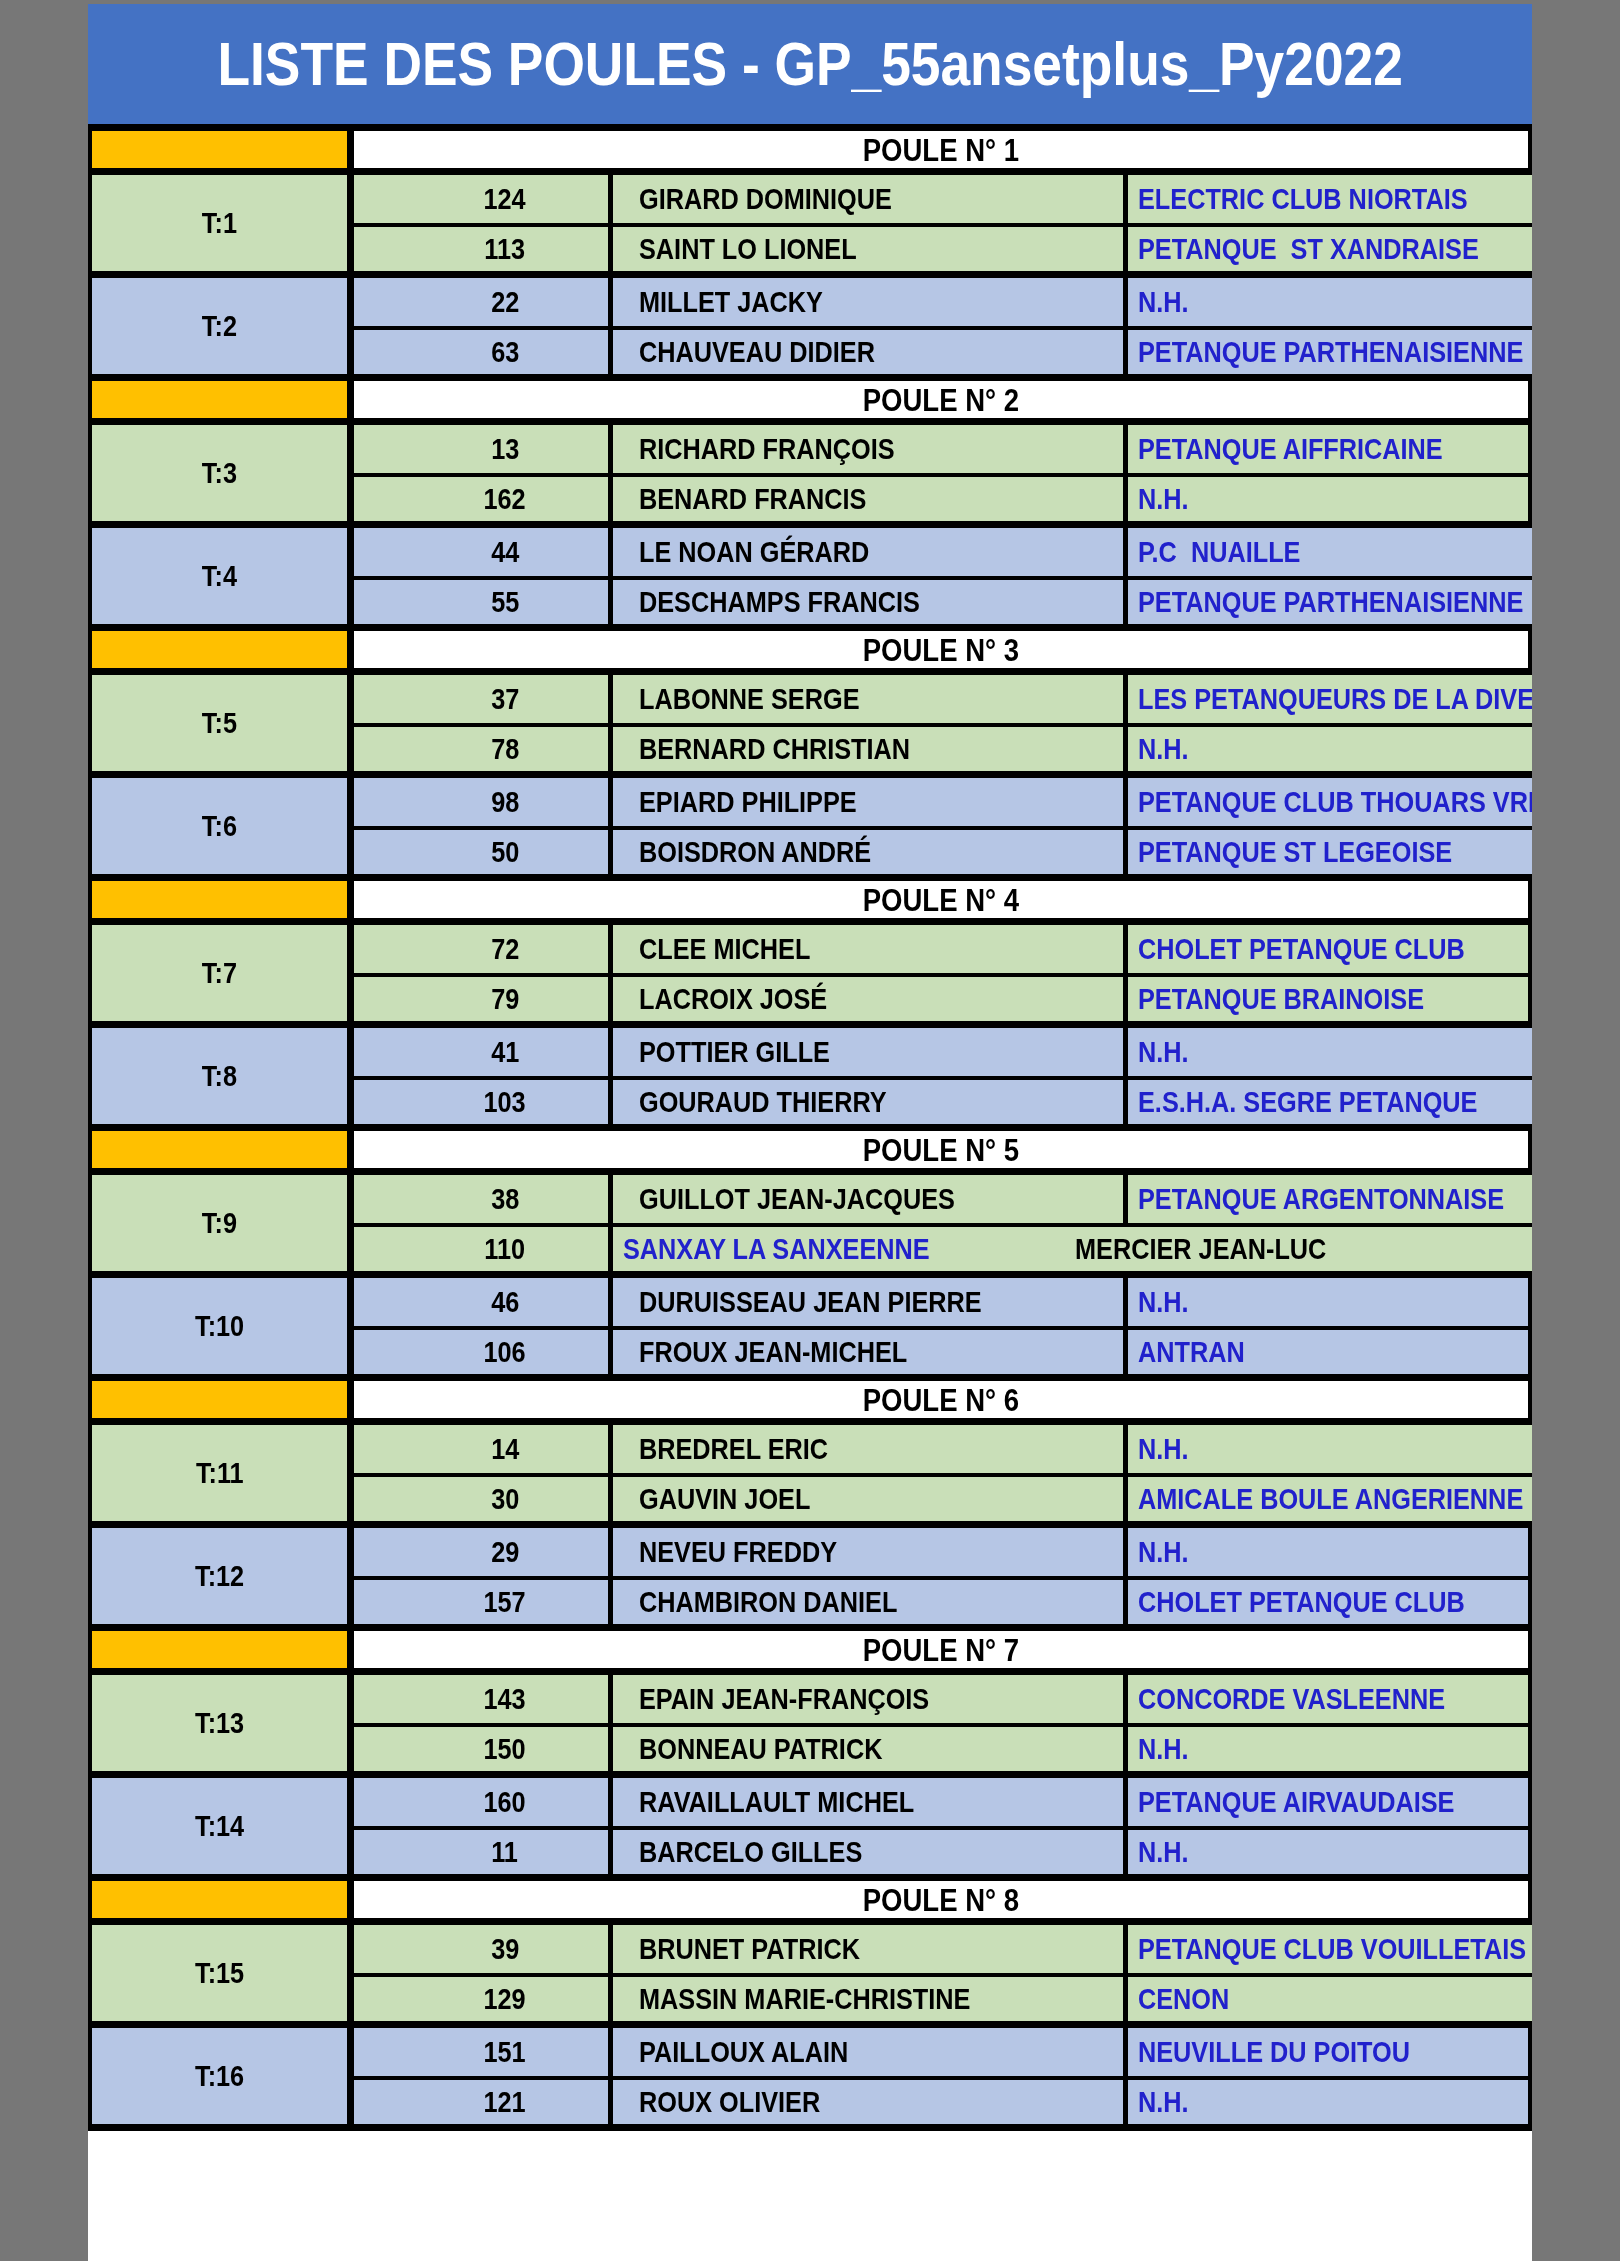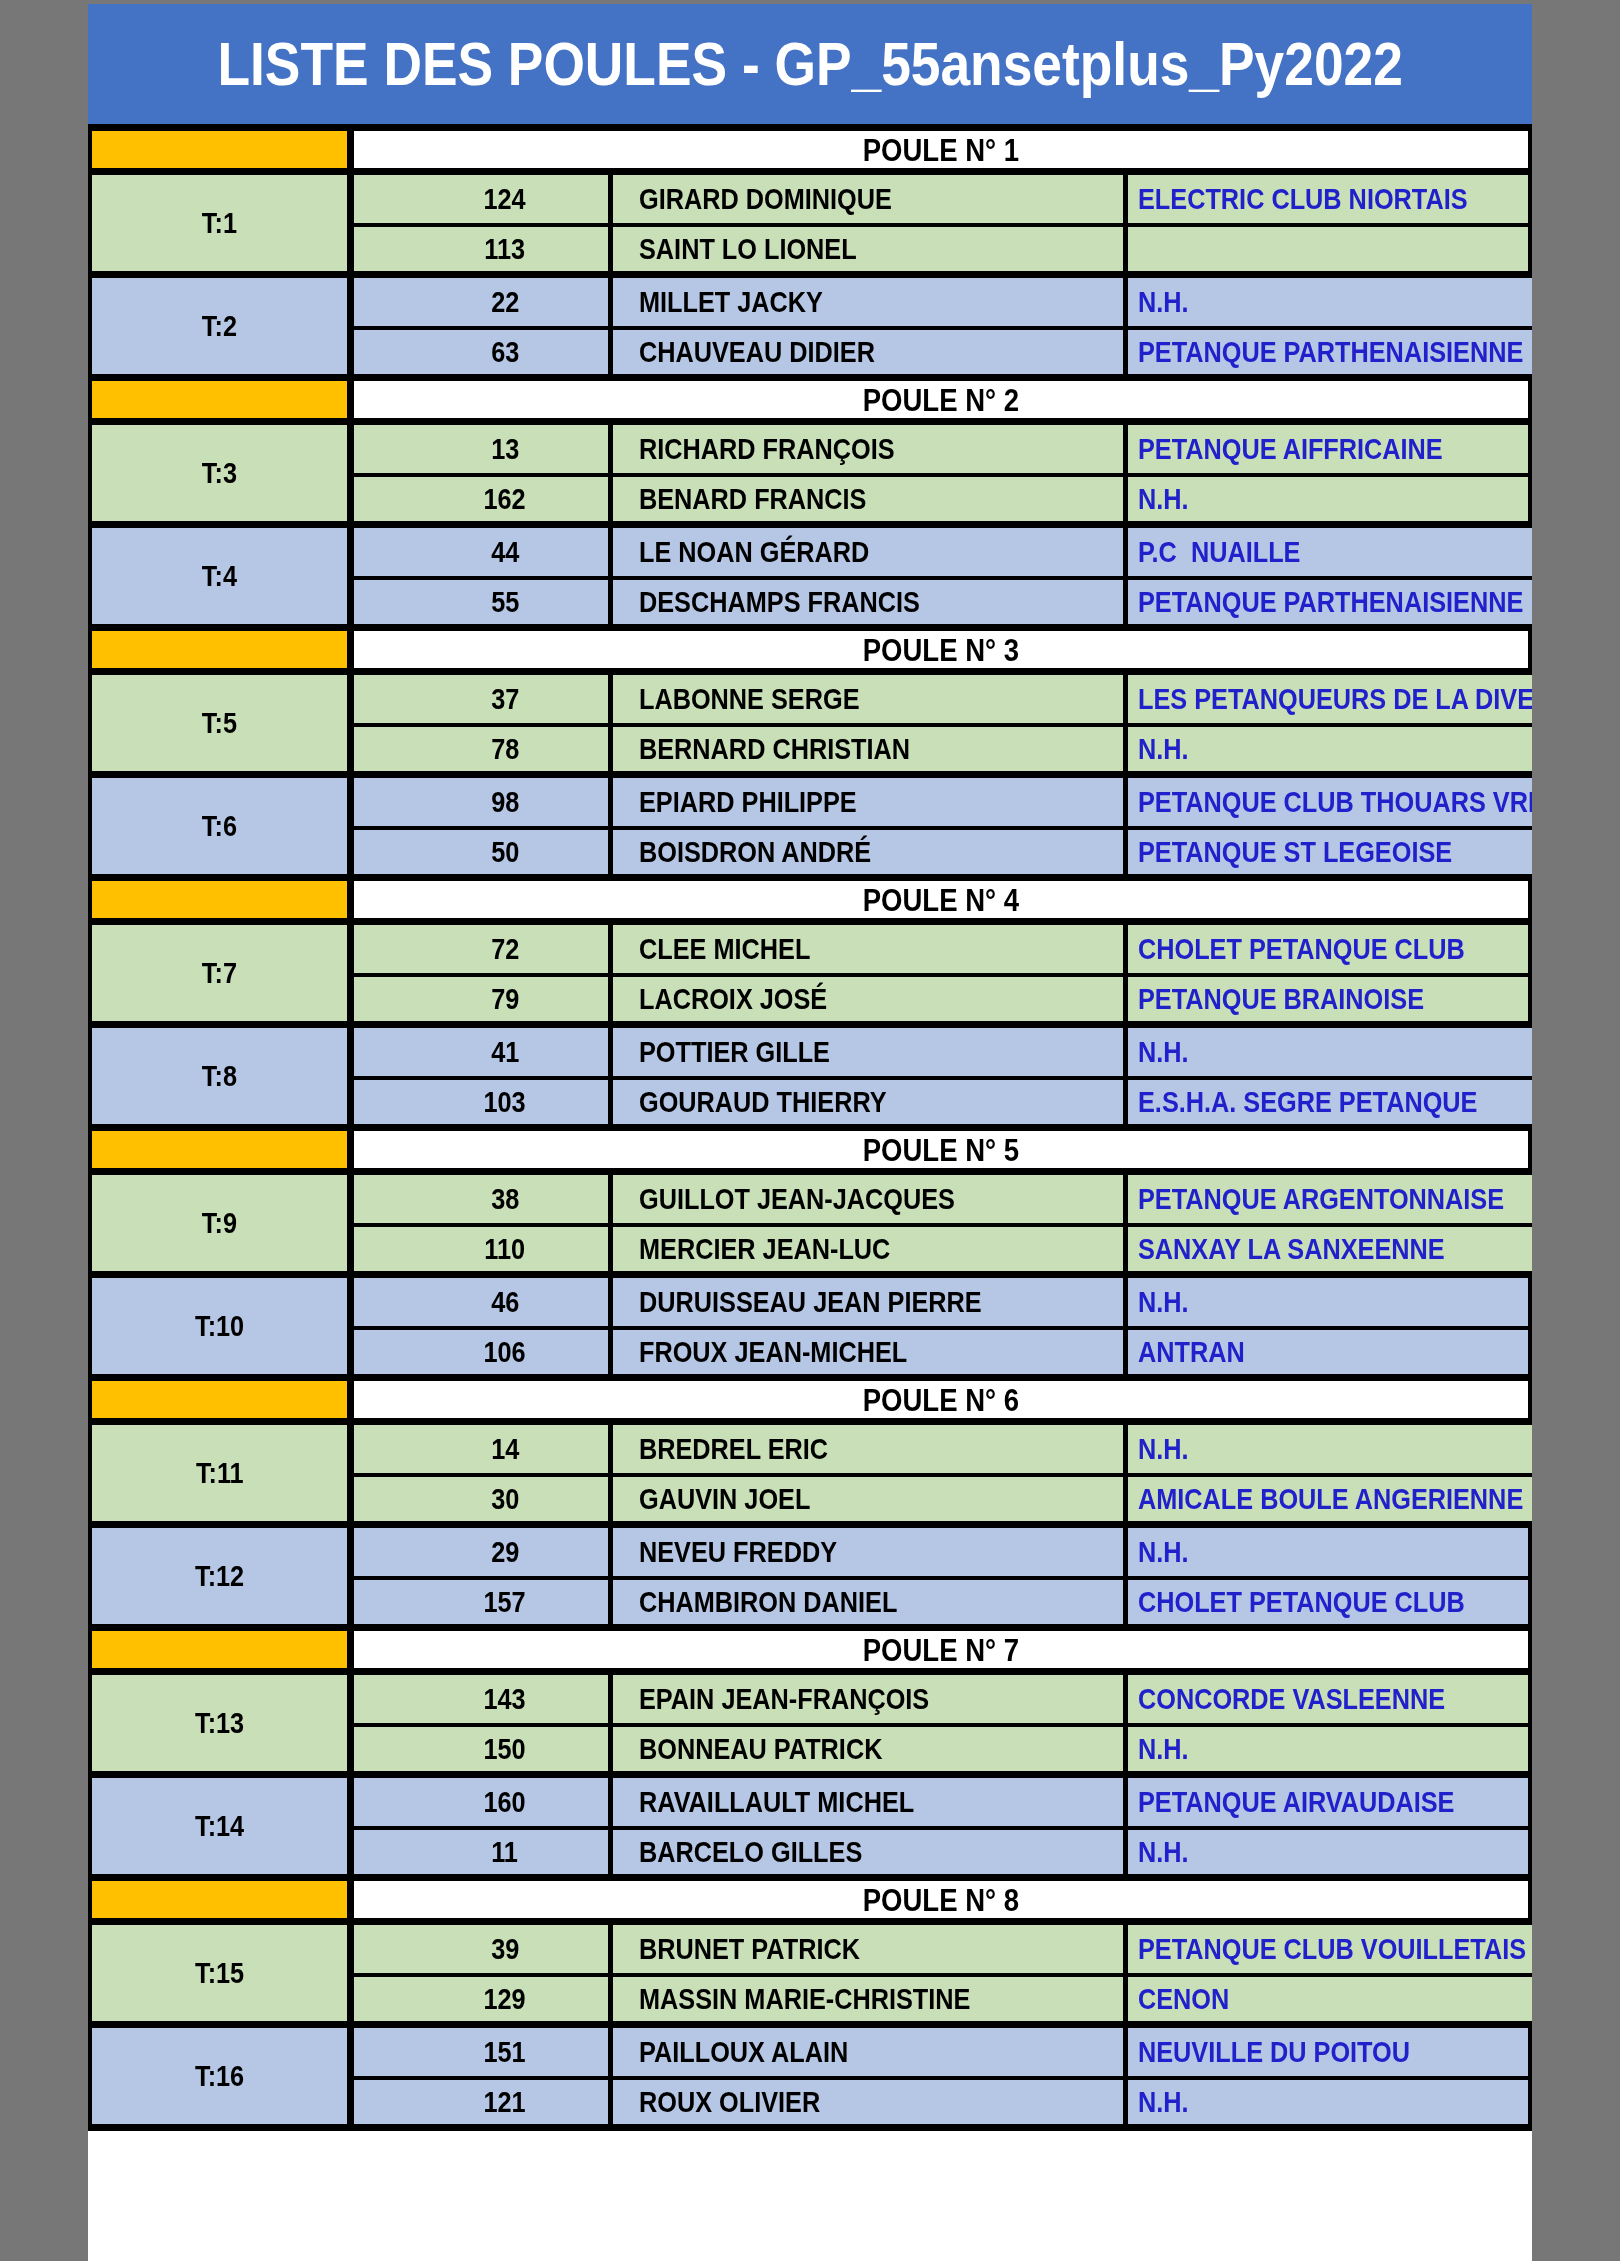--- a/index.html
+++ b/index.html
@@ -153,20 +153,23 @@
     </div>
   </div>
 
   <div class="row">
     <div class="cell num">
       <span class="cond">113</span>
     </div>
     <div class="cell name">
       <span class="cond left">SAINT LO LIONEL</span>
     </div>
+    <div class="cell club">
+      <span class="cond left">PETANQUE  ST XANDRAISE</span>
+    </div>
   </div>
 </div>
   </div>
 
   <div class="pair blue">
     <div class="t-cell">
       <span class="cond">T:2</span>
     </div>
     <div class="rows">
   <div class="row">
@@ -431,25 +434,25 @@
     </div>
     <div class="cell club">
       <span class="cond left">PETANQUE ARGENTONNAISE</span>
     </div>
   </div>
 
   <div class="row">
     <div class="cell num">
       <span class="cond">110</span>
     </div>
+    <div class="cell club">
+      <span class="cond left">SANXAY LA SANXEENNE</span>
+    </div>
     <div class="cell name">
       <span class="cond left">MERCIER JEAN-LUC</span>
-    </div>
-    <div class="cell club">
-      <span class="cond left">SANXAY LA SANXEENNE</span>
     </div>
   </div>
 </div>
   </div>
 
   <div class="pair blue">
     <div class="t-cell">
       <span class="cond">T:10</span>
     </div>
     <div class="rows">

